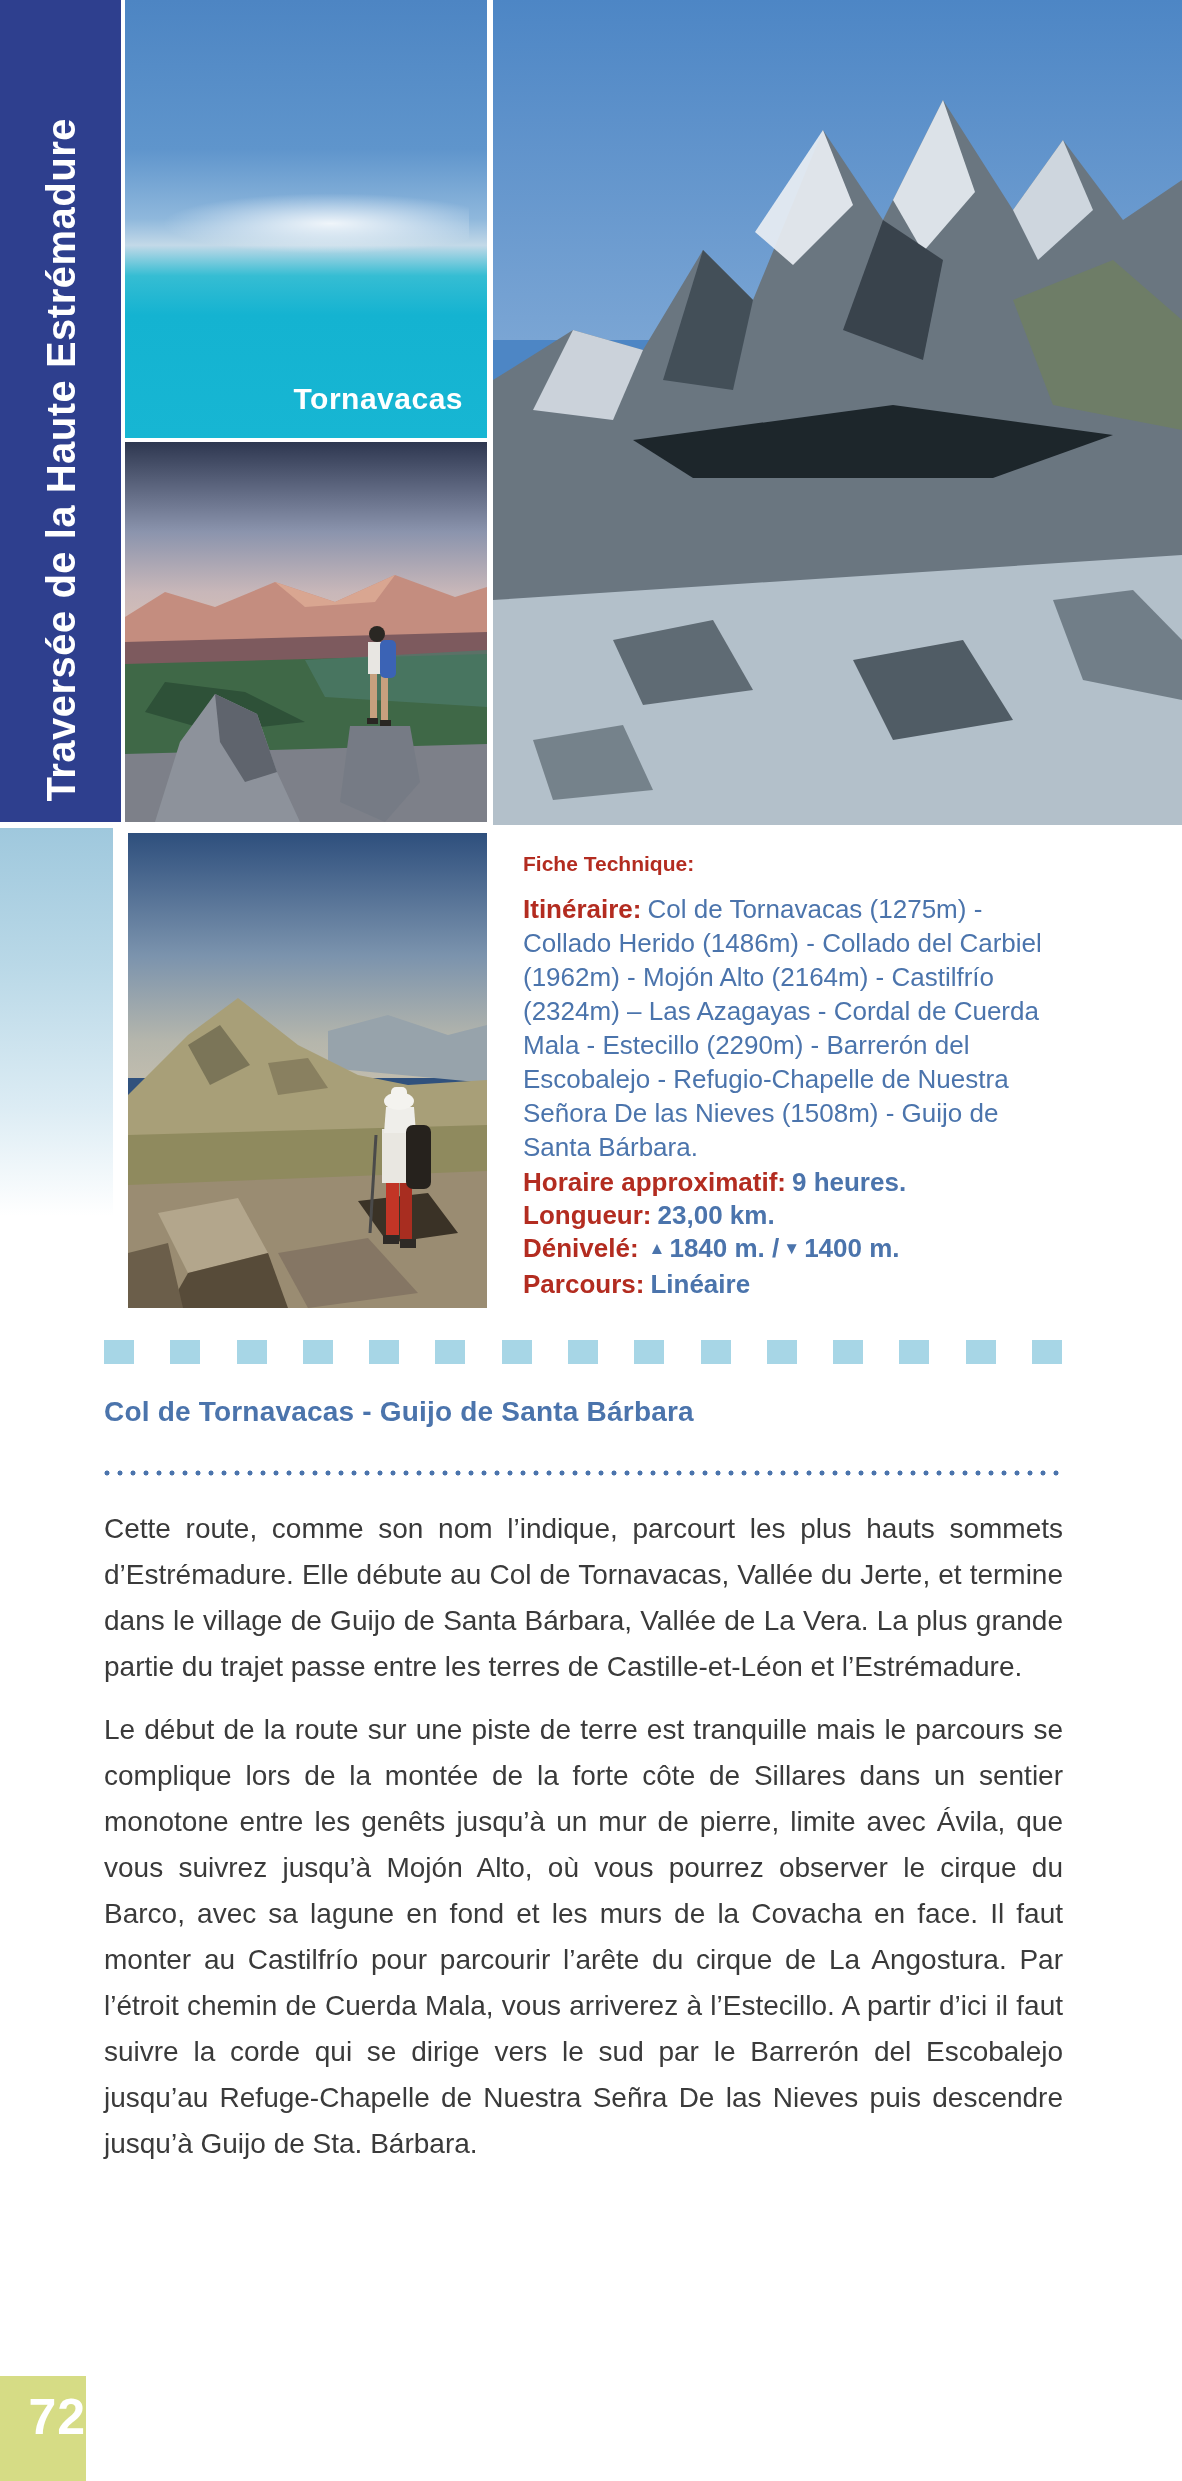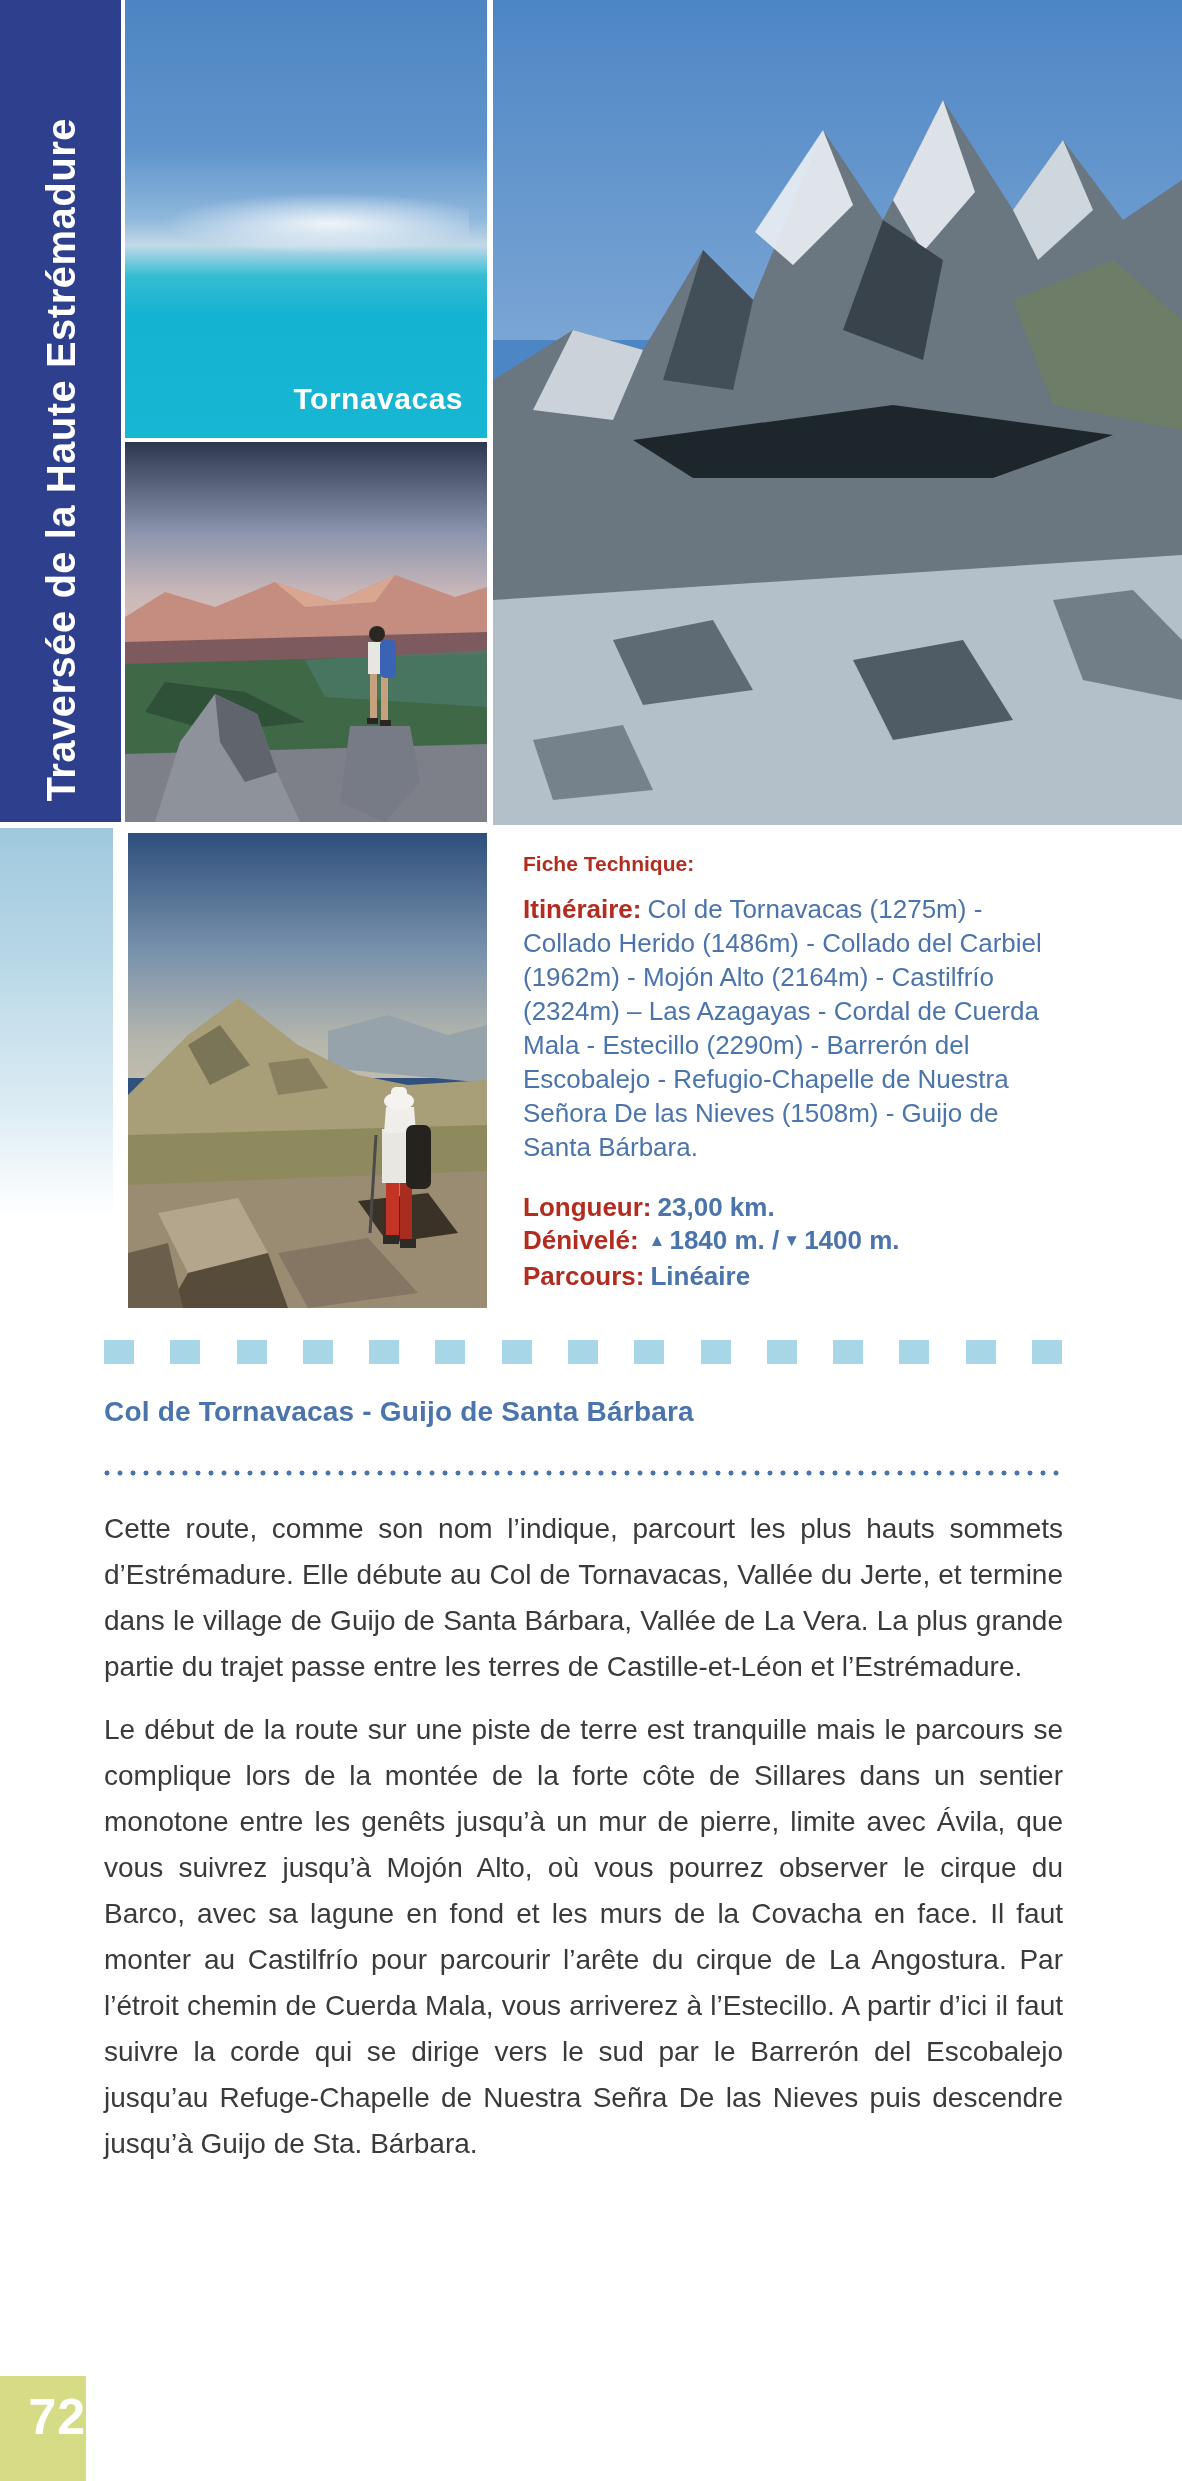--- a/index.html
+++ b/index.html
@@ -31,21 +31,21 @@
         background:radial-gradient(ellipse at 55% 50%, rgba(255,255,255,.85), rgba(255,255,255,0) 70%);}
   .photo-label{position:absolute;right:24px;top:382px;color:#fff;font-size:30px;font-weight:bold;letter-spacing:.5px;}
 
   .photo-dusk{left:125px;top:442px;width:362px;height:380px;background:#39415c;}
   .photo-main{left:493px;top:0;width:689px;height:825px;background:#4d86c5;}
   .photo-hiker{left:128px;top:833px;width:359px;height:475px;background:#30517d;}
 
   
   .fiche{position:absolute;left:523px;top:852px;width:548px;}
   .fiche-title{font-size:21px;font-weight:bold;color:var(--c-red);margin:0 0 16px 0;}
-  .itin{font-size:26px;line-height:34px;color:var(--c-blue);margin:0 0 27px 0;}
+  .itin{font-size:26px;line-height:34px;color:var(--c-blue);margin:0 0 2px 0;}
   .lbl{color:var(--c-red);font-weight:bold;margin-right:6px;}
   .stat{font-size:26px;line-height:33px;color:var(--c-blue);font-weight:bold;}
   .stat .val{font-weight:bold;}
   .tri{font-size:17px;position:relative;top:-3px;margin:0 4px;}
 
   
   .dash-row{position:absolute;left:104px;top:1340px;width:958px;height:24px;
         display:flex;justify-content:space-between;}
   .sq{width:30px;height:24px;background:var(--c-square);}
 
@@ -171,20 +171,23 @@
       <rect x="278" y="292" width="25" height="64" rx="7" fill="#26221d"></rect>
       <rect x="255" y="402" width="16" height="9" fill="#2e2a26"></rect>
       <rect x="272" y="406" width="16" height="9" fill="#2e2a26"></rect>
     </svg>
   </div>
 
   <section class="fiche">
     <h2 class="fiche-title">Fiche Technique:</h2>
     <p class="itin"><span class="lbl">Itinéraire:</span><span>Col de Tornavacas (1275m) - Collado Herido (1486m) - Collado del Carbiel (1962m) - Mojón Alto (2164m) - Castilfrío (2324m) – Las Azagayas - Cordal de Cuerda Mala - Estecillo (2290m) - Barrerón del Escobalejo - Refugio-Chapelle de Nuestra Señora De las Nieves (1508m) - Guijo de Santa Bárbara.</span></p>
     <div class="stat">
+      <span class="lbl">Horaire approximatif:</span><span class="val">9 heures.</span>
+    </div>
+    <div class="stat">
       <span class="lbl">Longueur:</span><span class="val">23,00 km.</span>
     </div>
     <div class="stat">
       <span class="lbl">Dénivelé:</span><span class="tri">▲</span><span class="val">1840 m.</span>
       <span class="val">/</span><span class="tri">▼</span><span class="val">1400 m.</span>
     </div>
     <div class="stat">
       <span class="lbl">Parcours:</span><span class="val">Linéaire</span>
     </div>
   </section>

